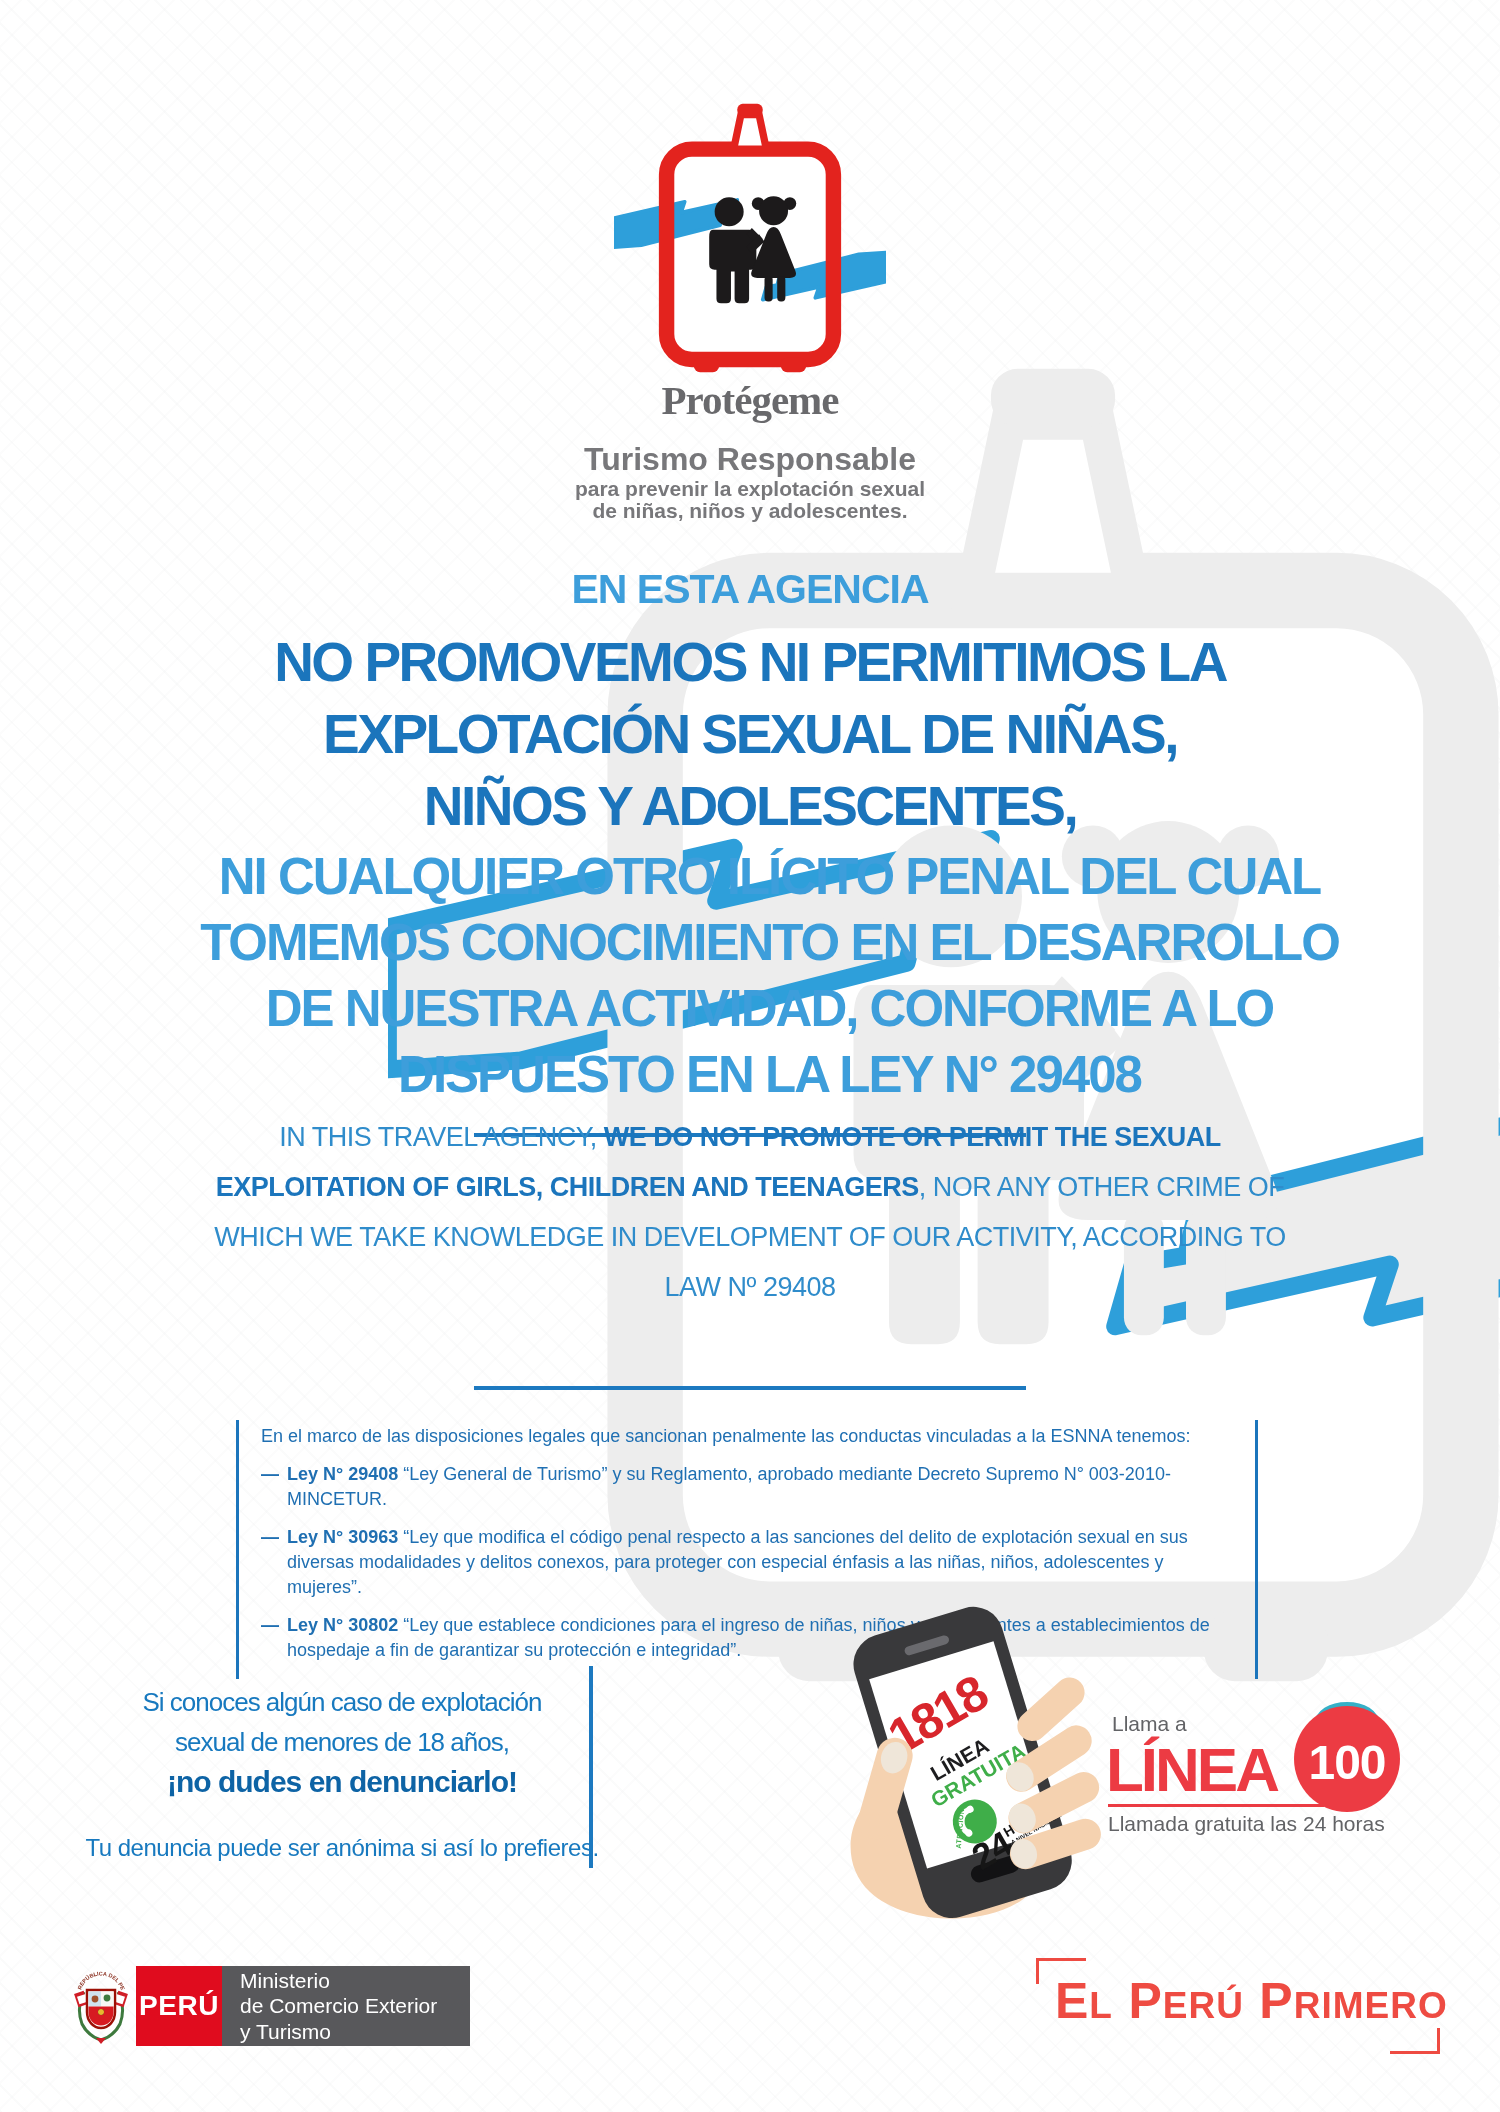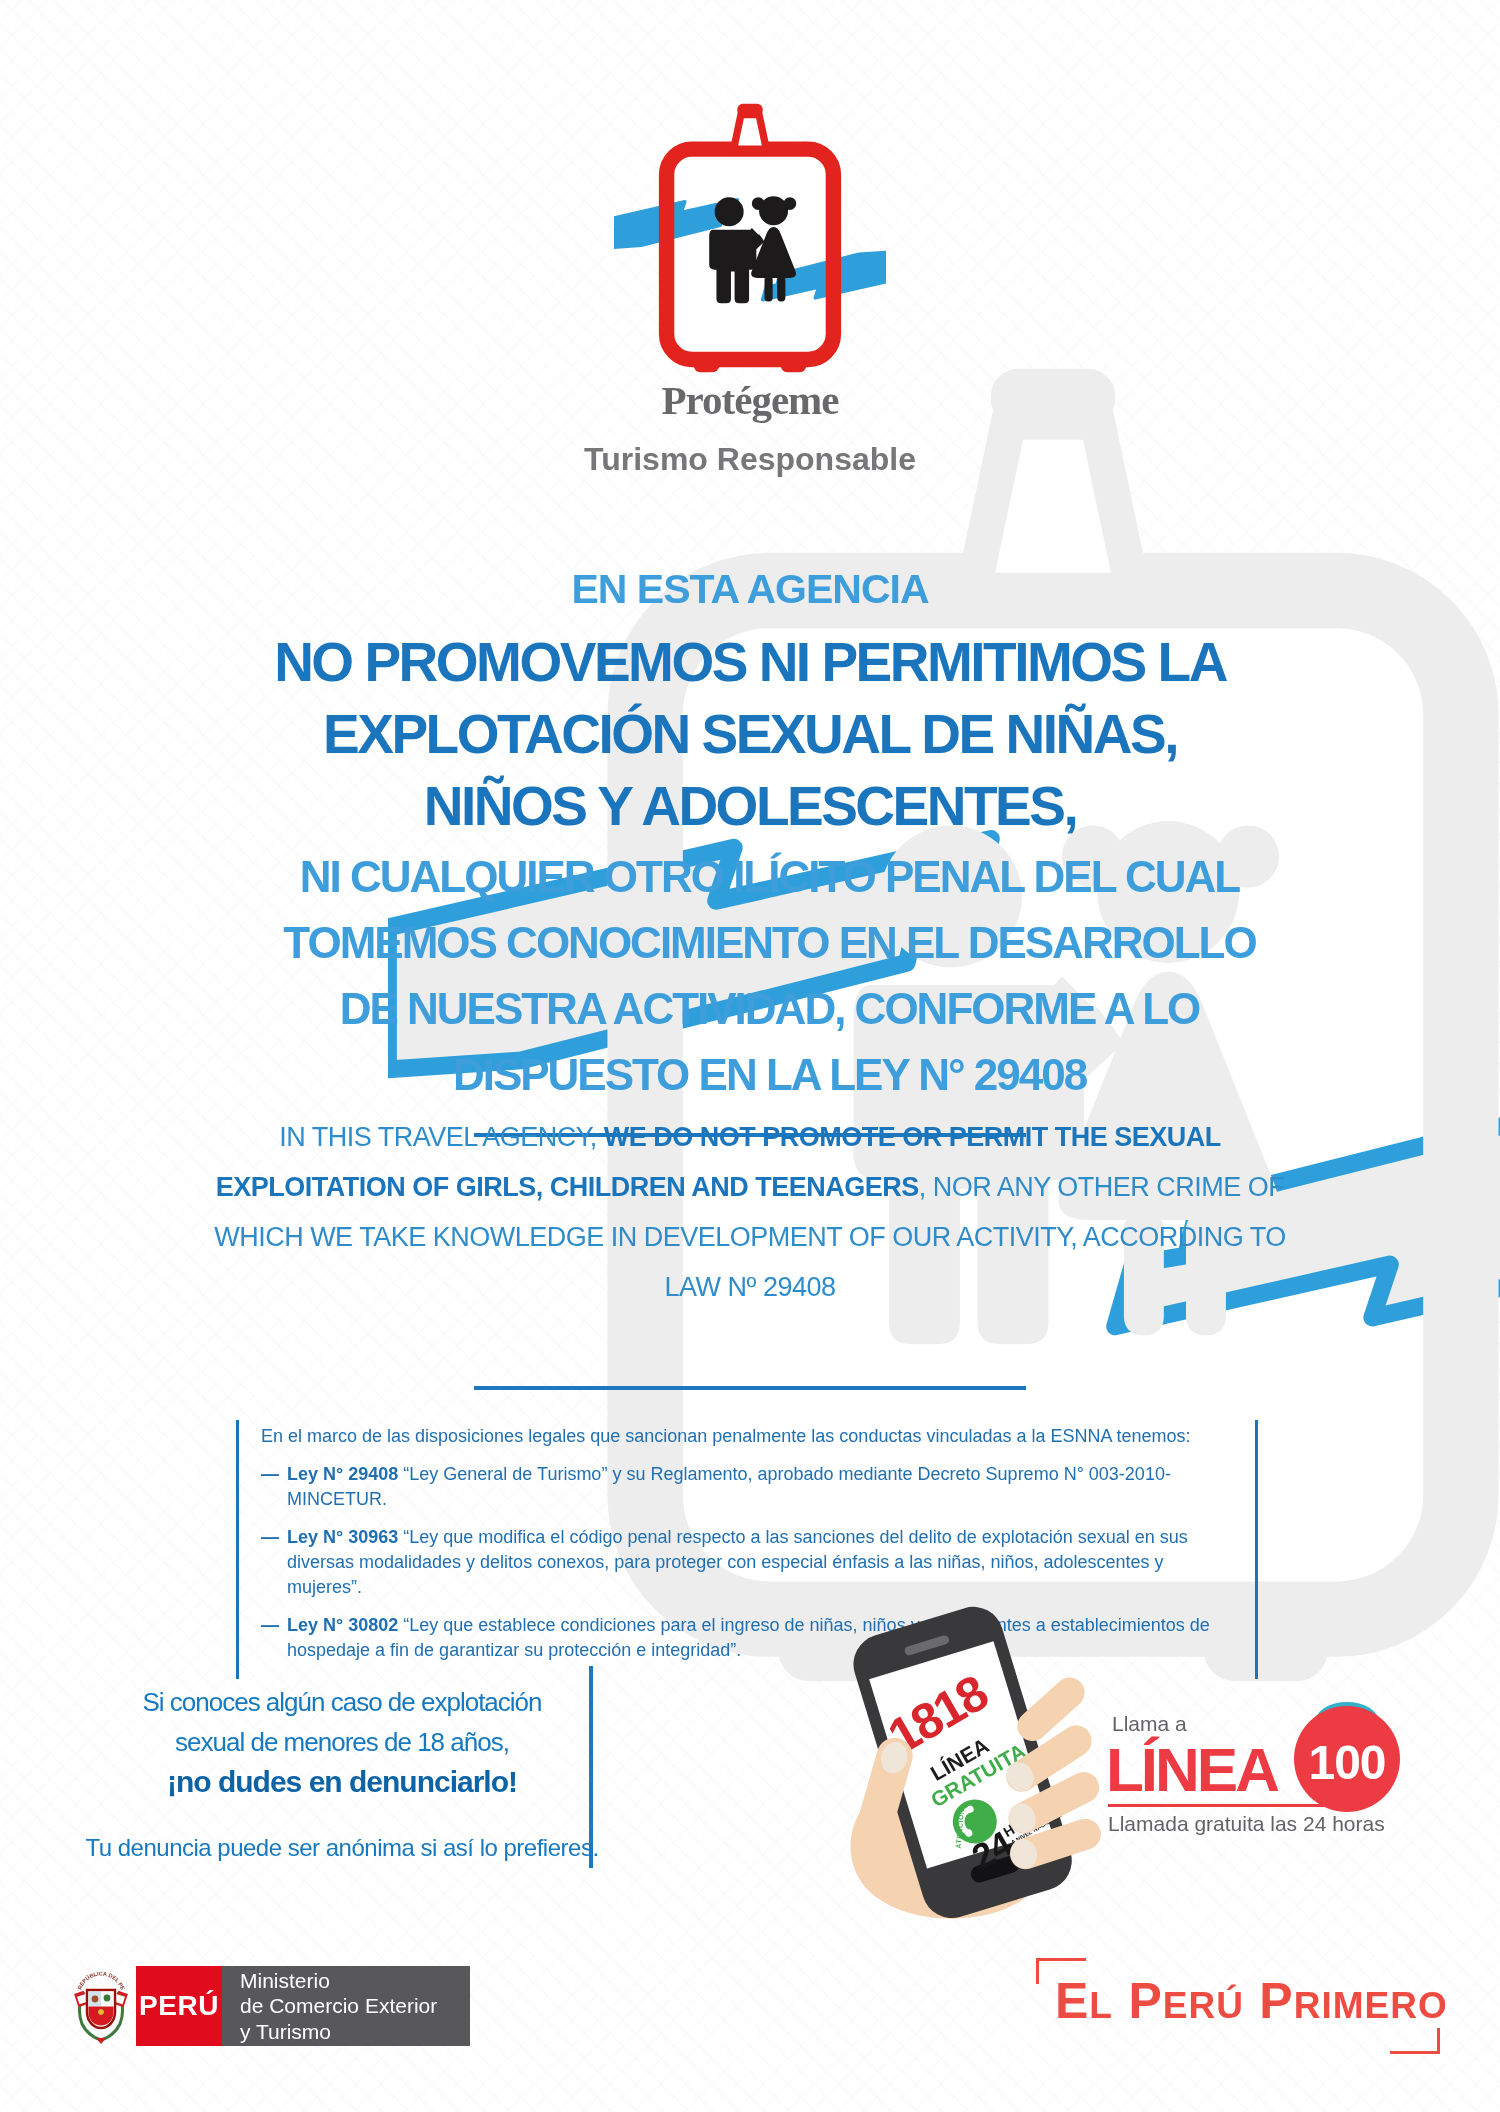--- a/index.html
+++ b/index.html
@@ -35,21 +35,21 @@
   .kid { fill:var(--kid-black); }
   .hand { fill:var(--hand-blue); stroke:var(--hand-blue); stroke-width:4; stroke-linejoin:round; }
 
   .logo-title { top:376px; font-size:41px; font-weight:bold; letter-spacing:-1px; color:var(--gray-title); z-index:2;font-family:Liberation Serif, serif; }
   .logo-sub   { top:441px; font-size:32px; font-weight:bold; color:var(--gray-sub); z-index:2; }
   .tagline    { top:478px; font-size:21px; font-weight:bold; line-height:22px; color:var(--gray-sub); z-index:2; }
 
   
   .headline-intro { top:566px; font-size:41px; font-weight:bold; letter-spacing:-1px; color:var(--blue-light); z-index:2; }
   .headline-bold  { top:626px; font-size:55px; font-weight:bold; letter-spacing:-2.5px; line-height:72px; color:var(--blue-dark); z-index:2; }
-  .headline-light { top:844px; font-size:44px; font-weight:bold; letter-spacing:-2px; line-height:66px; color:var(--blue-light); z-index:2;padding-left:39px; }
+  .headline-light { top:844px; font-size:51px; font-weight:bold; letter-spacing:-2px; line-height:66px; color:var(--blue-light); z-index:2;padding-left:39px; }
 
   .divider { left:474px; width:552px; height:4px; background:var(--divider); z-index:2; }
   .div1 { top:1133px; } .div2 { top:1386px; }
 
   
   .english { top:1112px; left:210px; width:1080px; text-align:center; font-size:27px;
              letter-spacing:-0.5px; line-height:50px; color:var(--blue-mid); z-index:2; }
   .english b { color:var(--blue-dark); }
 
   
@@ -156,20 +156,24 @@
       <path class="kid" d="M176,138 q5,0 8,8 l16,40 q3,8 -6,8 l-36,0 q-9,0 -6,-8 l16,-40 q3,-8 8,-8 Z"></path>
       <rect class="kid" x="166" y="192" width="9" height="28" rx="4"></rect>
       <rect class="kid" x="180" y="192" width="9" height="28" rx="4"></rect>
       <path class="kid" d="M146,146 l12,12 l6,-7 l-12,-12 Z"></path>
       <path class="kid" d="M160,146 l-14,14 l6,7 l14,-13 Z"></path>
     </g>
   </svg>
 
   <div class="abs ctr logo-title">Protégeme</div>
   <div class="abs ctr logo-sub">Turismo Responsable</div>
+  <div class="abs ctr tagline">
+    <div>para prevenir la explotación sexual</div>
+    <div>de niñas, niños y adolescentes.</div>
+  </div>
 
   <div class="abs ctr headline-intro">EN ESTA AGENCIA</div>
   <div class="abs ctr headline-bold">
     <div>NO PROMOVEMOS NI PERMITIMOS  LA</div>
     <div>EXPLOTACIÓN SEXUAL DE NIÑAS,</div>
     <div>NIÑOS Y ADOLESCENTES,</div>
   </div>
   <div class="abs ctr headline-light">
     <div>NI CUALQUIER OTRO ILÍCITO PENAL DEL CUAL</div>
     <div>TOMEMOS CONOCIMIENTO EN EL DESARROLLO</div>

